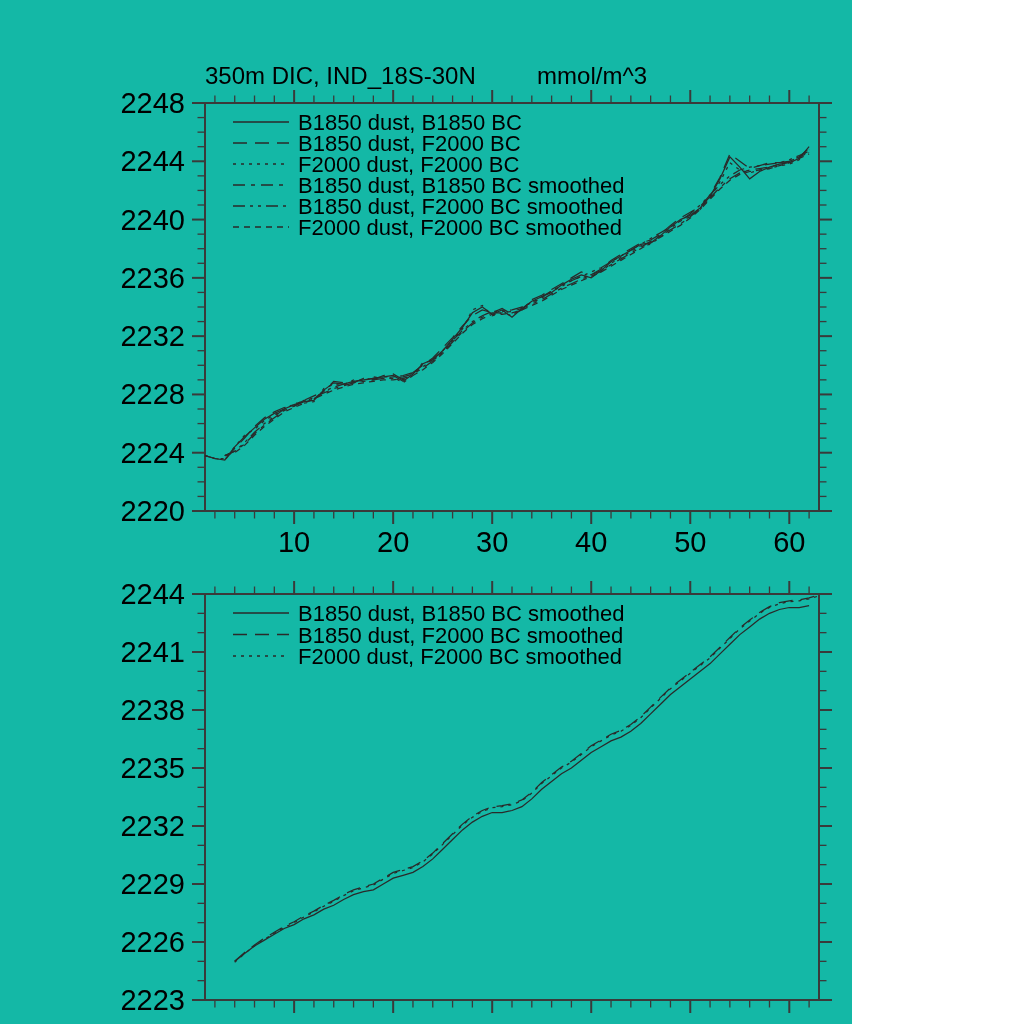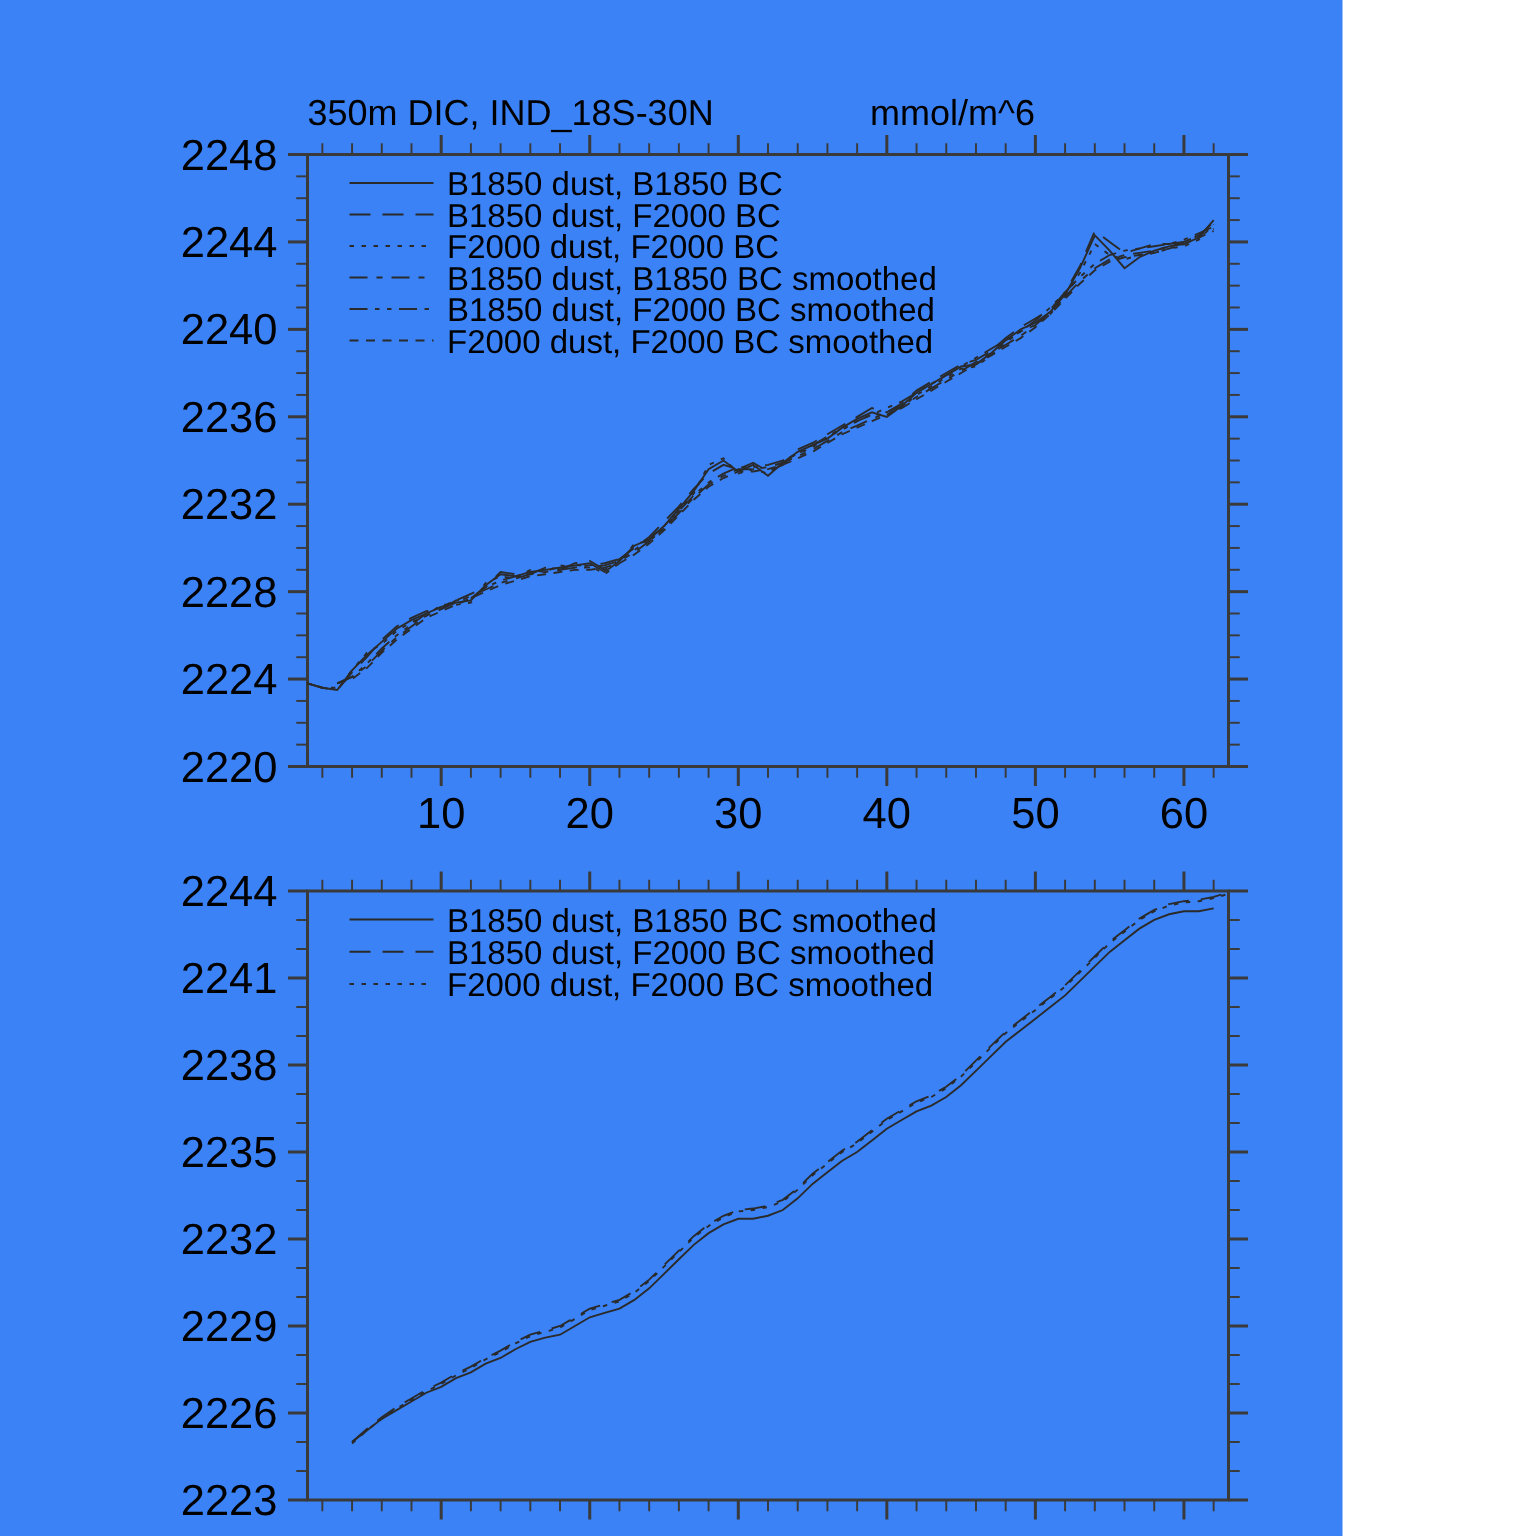--- a/index.html
+++ b/index.html
@@ -1,28 +1,28 @@
 <!DOCTYPE html>
 <html><head>
 <meta charset="utf-8">
 <style>
   html,body{margin:0;padding:0;background:#ffffff;}
-  .canvas{position:relative;width:852px;height:1024px;background:#3b82f6;overflow:hidden;
-          font-family:"Liberation Sans","DejaVu Sans",sans-serif;padding-left:43px;}
+  .canvas{position:relative;width:852px;height:1024px;background:#14b8a6;overflow:hidden;
+          font-family:"Liberation Sans","DejaVu Sans",sans-serif;}
   .fig-title{position:absolute;left:205px;top:62px;font-size:24px;color:#000;white-space:nowrap;}
   .fig-units{position:absolute;right:205px;top:62px;font-size:24px;color:#000;white-space:nowrap;}
   svg{position:absolute;left:0;top:0;}
   text{fill:#000;}
 </style>
 </head>
 <body>
 
 <div class="canvas">
   <div class="fig-title">350m DIC, IND_18S-30N</div>
-  <div class="fig-units">mmol/m^6</div>
+  <div class="fig-units">mmol/m^3</div>
   <svg id="fig" width="1024" height="1024" viewBox="0 0 1024 1024">
       <g>
         <rect x="205" y="103" width="614" height="408" fill="none" stroke="#3a3a3a" stroke-width="2"></rect>
         <g>
           <line x1="205" y1="511" x2="192" y2="511" stroke="#3a3a3a" stroke-width="2"></line>
           <line x1="819" y1="511" x2="832" y2="511" stroke="#3a3a3a" stroke-width="2"></line>
           <line x1="205" y1="452.7142857142857" x2="192" y2="452.7142857142857" stroke="#3a3a3a" stroke-width="2"></line>
           <line x1="819" y1="452.7142857142857" x2="832" y2="452.7142857142857" stroke="#3a3a3a" stroke-width="2"></line>
           <line x1="205" y1="394.42857142857144" x2="192" y2="394.42857142857144" stroke="#3a3a3a" stroke-width="2"></line>
           <line x1="819" y1="394.42857142857144" x2="832" y2="394.42857142857144" stroke="#3a3a3a" stroke-width="2"></line>

